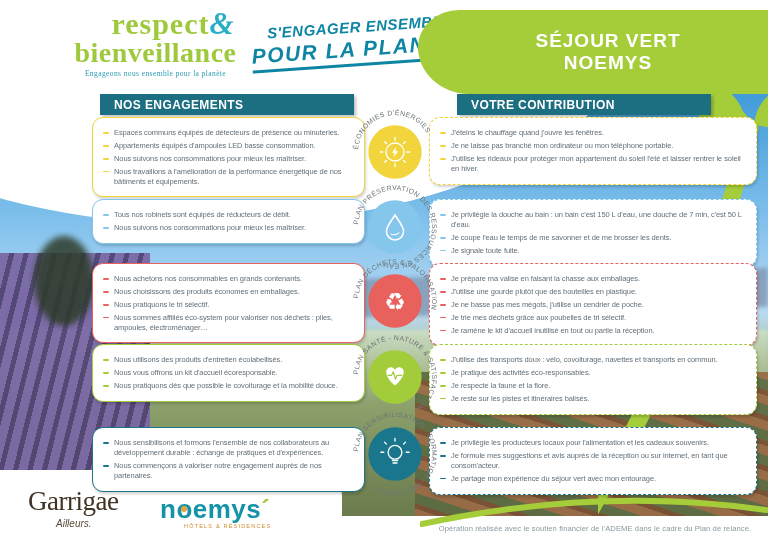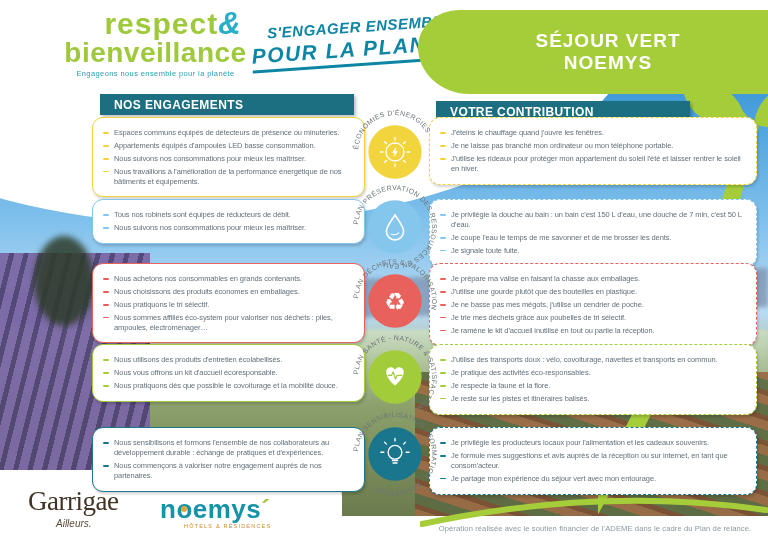--- a/index.html
+++ b/index.html
@@ -15,41 +15,41 @@
     background:repeating-linear-gradient(18deg,#9a6a45 0 9px,#7b4f33 9px 14px,#5d6b43 14px 24px);filter:blur(.6px);}
   .lavender{position:absolute;left:0;bottom:0;width:150px;height:62%;opacity:.95;
     background:repeating-linear-gradient(104deg,#7b68a6 0 9px,#504473 9px 14px);filter:blur(.5px);}
   .tree{position:absolute;left:34px;top:34%;width:60px;height:90px;border-radius:50%;background:#2e3c2a;opacity:.85;filter:blur(3px);}
   .white-blob{position:absolute;left:-220px;top:-195px;width:860px;height:420px;background:#fff;border-radius:50%;}
   .top-band{position:absolute;left:0;top:0;width:768px;height:90px;background:#fff;}
   .bottom-band{position:absolute;left:0;top:516px;width:768px;height:27px;background:#fff;}
   .footer-plate{position:absolute;left:0;top:470px;width:342px;height:73px;background:#fff;border-radius:0 26px 0 0;}
 
   
-  .logo{position:absolute;left:48px;top:8px;width:215px;text-align:center;line-height:1;}
+  .logo{position:absolute;left:48px;top:8px;width:215px;text-align:center;line-height:1;font-family:Liberation Serif, serif;}
   .logo .l1{font-size:30px;font-weight:bold;color:#9fc93c;letter-spacing:1px;margin-left:34px;}
   .logo .amp{font-size:31px;font-weight:bold;font-style:italic;color:#28aec7;}
   .logo .l2{font-size:28px;font-weight:bold;color:#9fc93c;letter-spacing:.5px;}
   .logo .tag{font-size:7.5px;color:#2a9bb5;margin-top:3px;letter-spacing:.4px;}
 
   
   .slogan{position:absolute;left:236px;top:18px;width:250px;transform:rotate(-4deg);color:#0e86a3;text-align:center;}
   .slogan .s1{font-size:15px;font-weight:bold;font-style:italic;letter-spacing:.5px;}
   .slogan .s2{font-size:21px;font-weight:bold;font-style:italic;letter-spacing:1.5px;margin-top:2px;border-bottom:3px solid #0e86a3;padding-bottom:2px;display:inline-block;}
 
   
   .badge{position:absolute;left:418px;top:10px;width:350px;height:84px;background:#a5cd39;
     border-radius:74px 0 0 92px / 66px 0 0 84px;display:flex;align-items:center;justify-content:center;}
   .badge .bt{color:#fff;font-weight:bold;font-size:19px;letter-spacing:1px;text-align:center;line-height:1.15;padding-left:30px;}
 
   
   .colhdr{position:absolute;top:94px;height:21px;background:#1c6f80;color:#fff;font-weight:bold;font-size:12px;
     display:flex;align-items:center;padding:0 14px;letter-spacing:.4px;box-shadow:2px 2px 3px rgba(0,0,0,.25);}
   #hdr-left{left:100px;width:226px;}
-  #hdr-right{left:436px;width:226px;margin-top:7px;}
+  #hdr-right{left:457px;width:226px;}
 
   
   .row{position:absolute;left:0;width:768px;}
   .card{position:absolute;background:#fff;border-radius:11px;padding:7px 10px;box-shadow:1px 2px 3px rgba(0,0,0,.18);}
   .card.left{left:92px;width:251px;border:1.6px solid var(--c);}
   .card.right{left:429px;width:306px;border:1.6px dashed var(--c);}
   .card ul{margin:0;padding:0;list-style:none;}
   .card li{position:relative;padding-left:11px;font-size:7.5px;line-height:1.32;color:#63707a;margin:3px 0;letter-spacing:-.1px;}
   .card li::before{content:"";position:absolute;left:0;top:4px;width:6px;height:1.8px;background:var(--c);border-radius:1px;}
   .circle-wrap{position:absolute;left:352px;width:86px;height:86px;}

